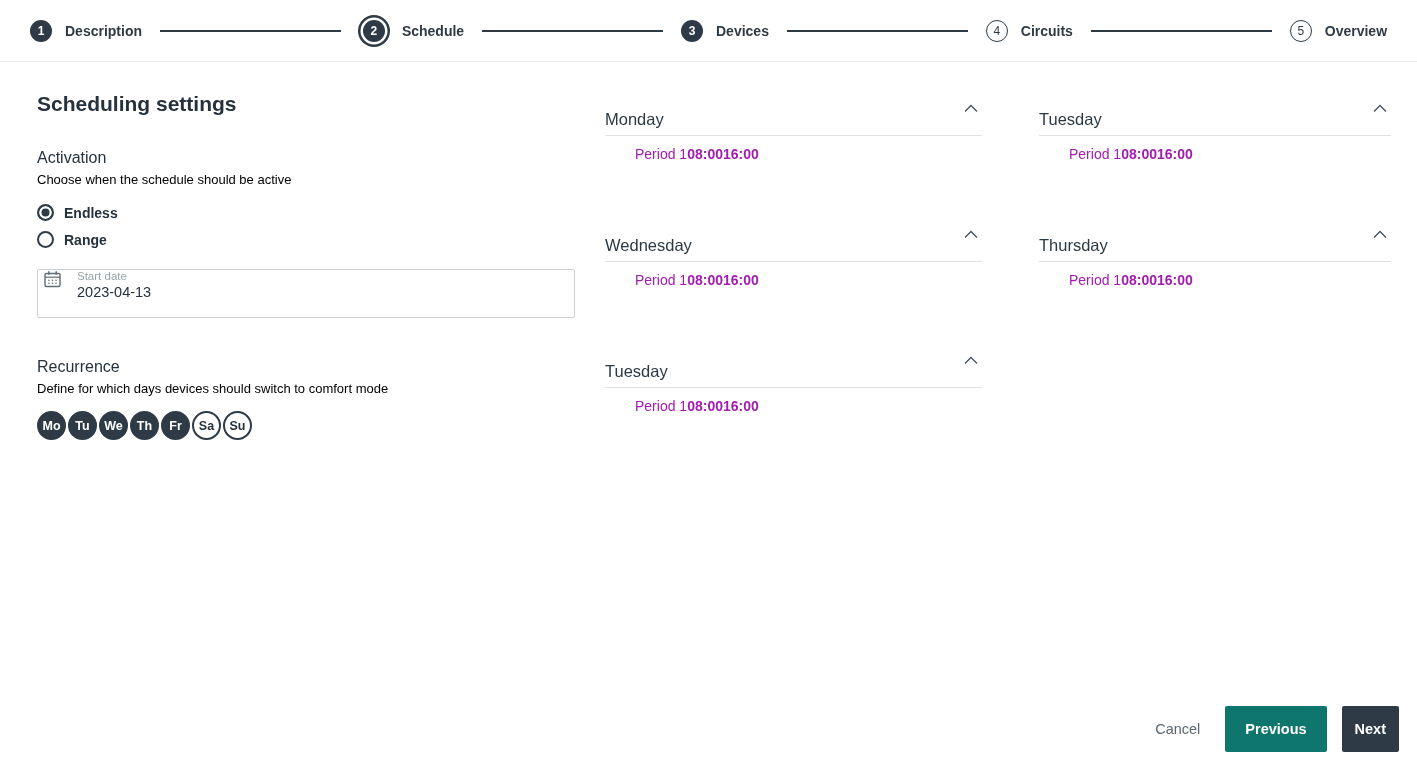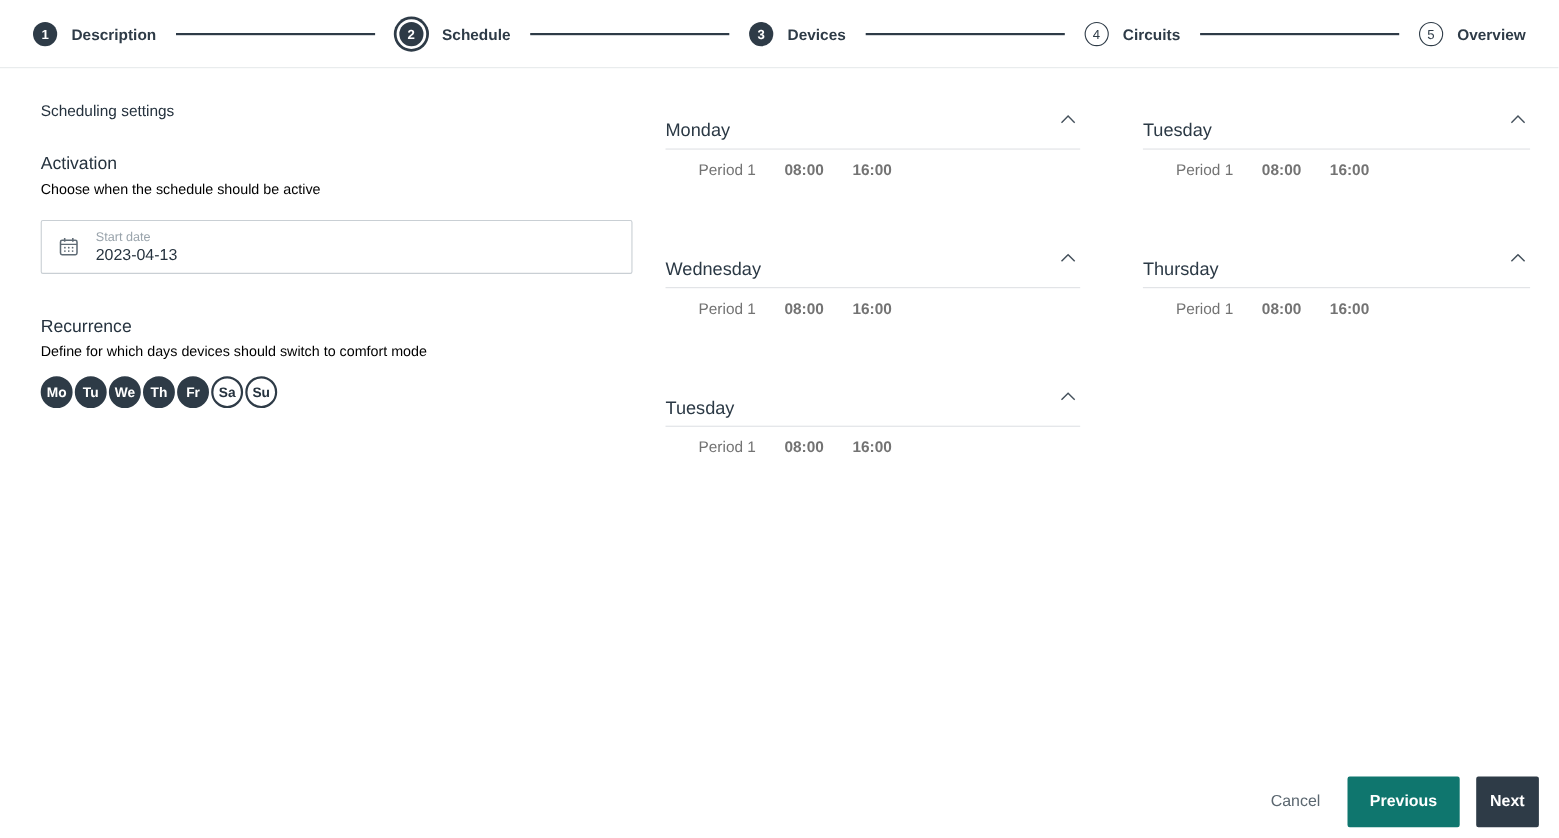--- a/index.html
+++ b/index.html
@@ -49,21 +49,21 @@
   .step-label { font-size: 14px; font-weight: 600; color: #2e3b47; }
   .connector {
     flex: 1 1 auto;
     height: 2px;
     background: #2e3b47;
     margin: 0 18px;
   }
 
   
   .left-panel { position: absolute; left: 37px; top: 92px; width: 538px; }
-  .page-title { font-size: 14px; font-weight: 400; color: #25323e; }
+  .page-title { font-size: 21px; font-weight: 700; color: #25323e; }
 
   .section { margin-top: 33px; }
   .section-heading { font-size: 16px; font-weight: 400; color: #25323e; }
   .section-desc { font-size: 13px; color: #000000; margin-top: 5px; }
 
   .radio-group { margin-top: 17px; }
   .radio-row {
     display: flex; align-items: center; gap: 10px;
     margin-bottom: 10px; cursor: pointer;
   }
@@ -74,22 +74,22 @@
   .radio.selected {
     background: #2e3b47;
     box-shadow: inset 0 0 0 2.5px #ffffff;
   }
   .radio-label { font-size: 14px; font-weight: bold; color: #25323e; }
 
   .date-field {
     margin-top: 21px;
     width: 538px; height: 49px;
     border: 1px solid #c9cfd4; border-radius: 2px;
-    display: flex; align-items: center;
-    padding: 0 15px; gap: 15px;
+    display: flex; align-items: flex-start;
+    padding: 0 5px; gap: 15px;
     cursor: pointer; background: #ffffff;
   }
   .date-texts { display: flex; flex-direction: column; gap: 2px; }
   .date-label { font-size: 11.5px; color: #9aa4ac; }
   .date-value { font-size: 14.5px; color: #25323e; }
 
   .chips { margin-top: 15px; display: flex; gap: 2px; }
   .chip {
     width: 29px; height: 29px; border-radius: 50%;
     display: flex; align-items: center; justify-content: center;
@@ -114,22 +114,22 @@
     border-bottom: 1px solid #dfe2e5;
     padding-bottom: 6px;
   }
   .day-name { font-size: 16.5px; font-weight: 400; color: #2b3945; margin-top: 20px; }
   .collapse-btn {
     background: none; border: none; padding: 0 2px; cursor: pointer;
     display: flex; align-items: center;
   }
   .period-row {
     margin: 10px 0 0 30px;
-    display: flex; align-items: baseline; gap: 26px;
-    font-size: 14px; color: #737373;
+    display: flex; align-items: baseline; gap: 0;
+    font-size: 14px; color: #a21caf;
   }
   .period-time { font-weight: bold; }
 
   
   .footer {
     position: absolute; right: 18px; bottom: 10px;
     display: flex; align-items: center;
   }
   .btn {
     height: 46px; border: none; border-radius: 2px;
@@ -178,20 +178,30 @@
     <span class="step-label">Overview</span>
   </div>
 </header>
 
 <section class="left-panel">
   <h1 class="page-title">Scheduling settings</h1>
 
   <div class="section">
     <h2 class="section-heading">Activation</h2>
     <div class="section-desc">Choose when the schedule should be active</div>
+    <div class="radio-group">
+      <div class="radio-row">
+        <span class="radio selected"></span>
+        <span class="radio-label">Endless</span>
+      </div>
+      <div class="radio-row">
+        <span class="radio"></span>
+        <span class="radio-label">Range</span>
+      </div>
+    </div>
   </div>
 
   <div class="date-field">
     <span style="display:flex;">
       <svg width="19" height="19" viewBox="0 0 19 19" fill="none">
         <rect x="2" y="3.5" width="15" height="13" rx="1.5" stroke="#5f6b75" stroke-width="1.4"></rect>
         <line x1="5.8" y1="1.3" x2="5.8" y2="4.8" stroke="#5f6b75" stroke-width="1.4"></line>
         <line x1="13.2" y1="1.3" x2="13.2" y2="4.8" stroke="#5f6b75" stroke-width="1.4"></line>
         <line x1="2" y1="7.2" x2="17" y2="7.2" stroke="#5f6b75" stroke-width="1.2"></line>
         <circle cx="6" cy="10.2" r="0.8" fill="#5f6b75"></circle>

